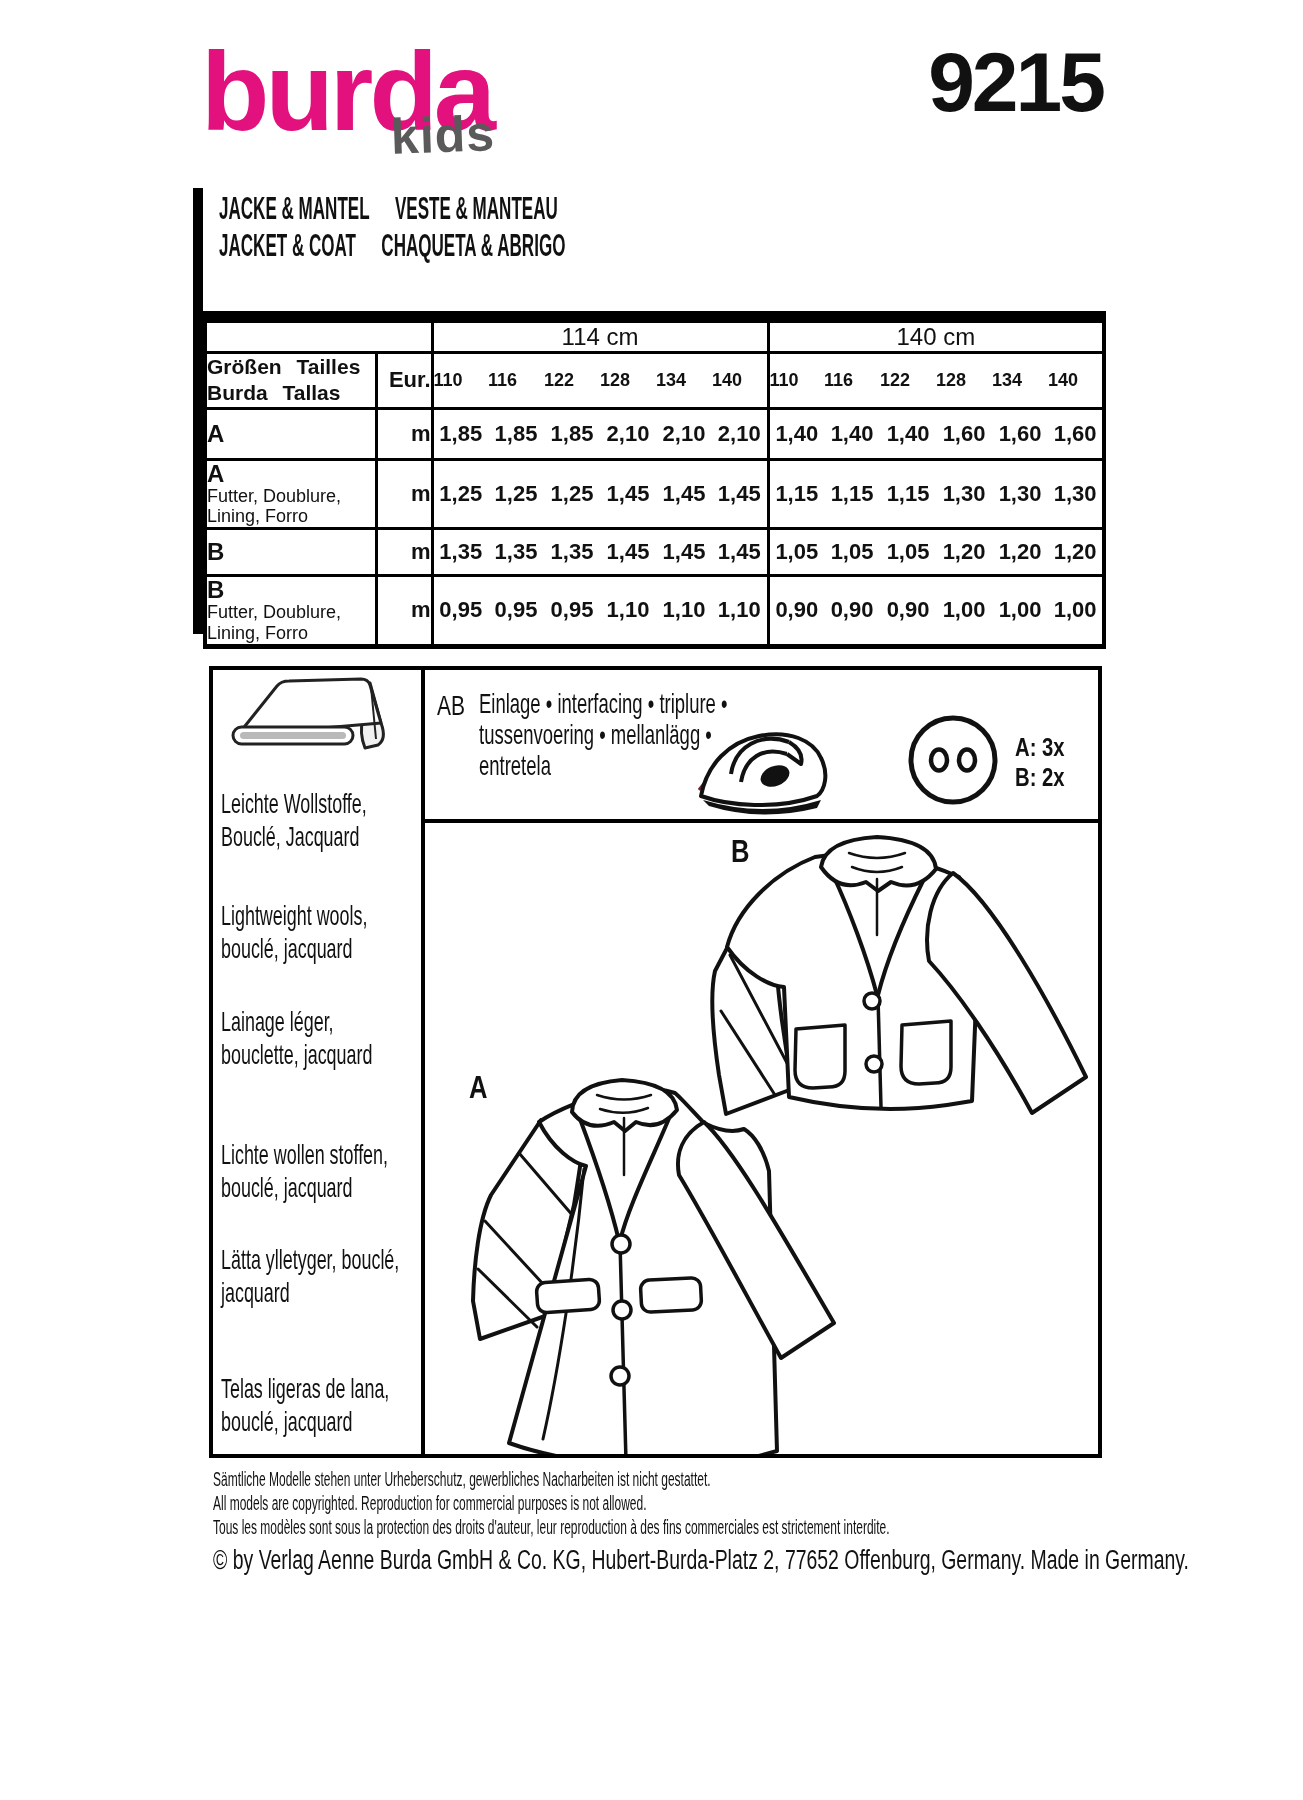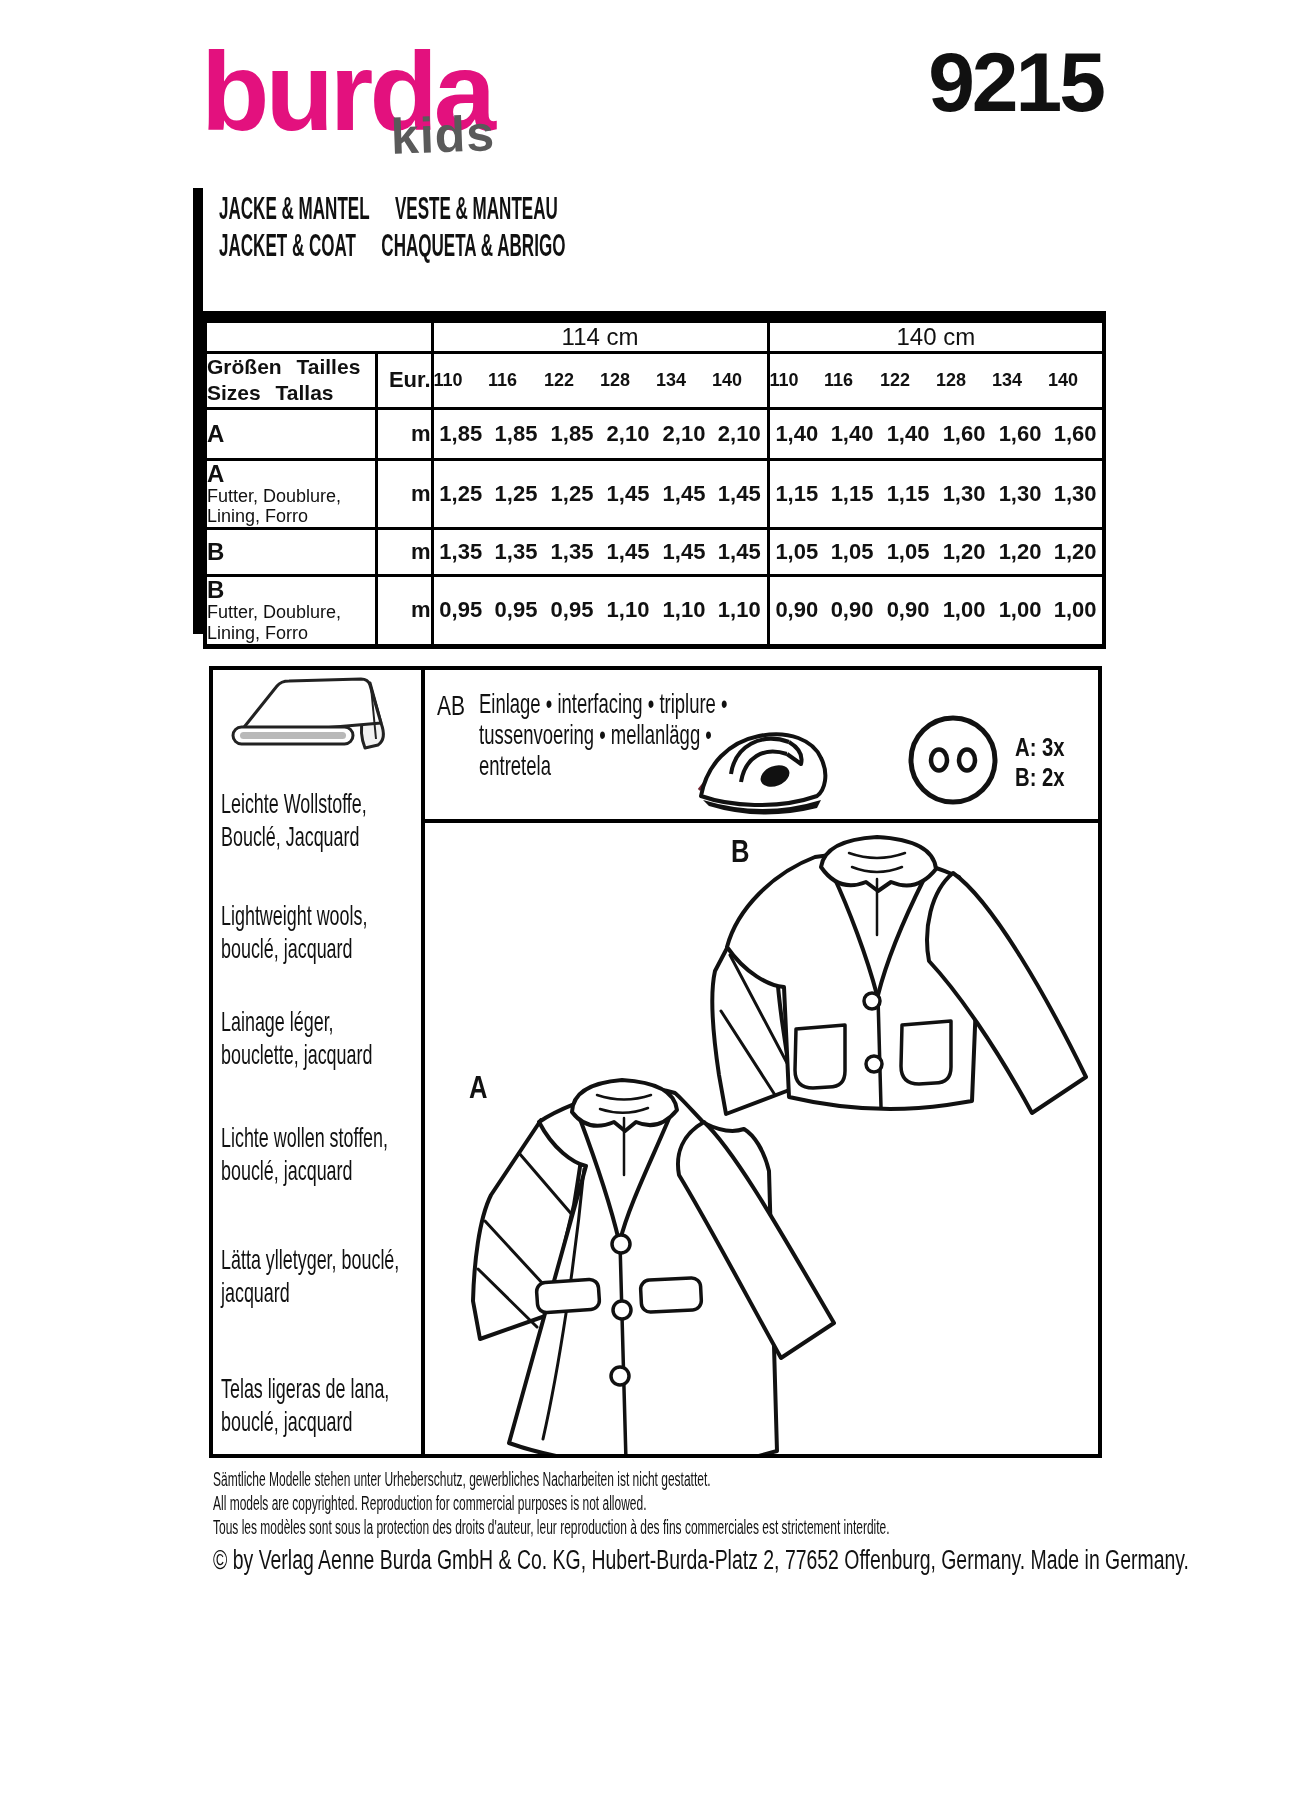--- a/index.html
+++ b/index.html
@@ -95,21 +95,21 @@
     </colgroup>
     <tbody>
         <tr>
       <td colspan="2"></td>
       <td colspan="6" class="cmhead bl">114 cm</td>
       <td colspan="6" class="cmhead bl">140 cm</td>
     </tr>
     <tr>
       <td class="sizehead">
         <div>Größen Tailles</div>
-        <div>Sizes Tallas</div>
+        <div>Burda Tallas</div>
       </td>
       <td class="eur bl">Eur.</td>
       <td class="sz bl">110</td>
       <td class="sz">116</td>
       <td class="sz">122</td>
       <td class="sz">128</td>
       <td class="sz">134</td>
       <td class="sz">140</td>
       <td class="sz bl">110</td>
       <td class="sz">116</td>
@@ -203,21 +203,21 @@
         <path d="M149 8 L160 48 Q166 64 157 70 L144 73 Q138 58 142 42 Z" fill="#f2f2f2"></path>
         <path d="M20 56 L56 11 Q60 6 68 6 L140 4 Q147 4 149 10 L160 48 L44 58 Z"></path>
         <rect x="12" y="52" width="120" height="17" rx="8.5"></rect>
         <rect x="19" y="57" width="106" height="7" rx="3.5" fill="#b9b9b9" stroke="none"></rect>
         <path d="M150 12 L155 64" fill="none" stroke-width="2"></path>
       </g>
     </svg>
     <div class="abs mat-item" style="top:117px"><span class="cond"><span>Leichte Wollstoffe,</span><br><span>Bouclé, Jacquard</span></span></div>
     <div class="abs mat-item" style="top:229px"><span class="cond"><span>Lightweight wools,</span><br><span>bouclé, jacquard</span></span></div>
     <div class="abs mat-item" style="top:335px"><span class="cond"><span>Lainage léger,</span><br><span>bouclette, jacquard</span></span></div>
-    <div class="abs mat-item" style="top:451px"><span class="cond"><span>Lichte wollen stoffen,</span><br><span>bouclé, jacquard</span></span></div>
+    <div class="abs mat-item" style="top:468px"><span class="cond"><span>Lichte wollen stoffen,</span><br><span>bouclé, jacquard</span></span></div>
     <div class="abs mat-item" style="top:573px"><span class="cond"><span>Lätta ylletyger, bouclé,</span><br><span>jacquard</span></span></div>
     <div class="abs mat-item" style="top:702px"><span class="cond"><span>Telas ligeras de lana,</span><br><span>bouclé, jacquard</span></span></div>
   </div>
 
   <div class="abs box interfacing-box">
     <div class="abs if-label"><span class="cond">AB</span></div>
     <div class="abs if-line" style="top:20px"><span class="cond">Einlage • interfacing • triplure •</span></div>
     <div class="abs if-line" style="top:51px"><span class="cond">tussenvoering • mellanlägg •</span></div>
     <div class="abs if-line" style="top:82px"><span class="cond">entretela</span></div>
     <svg class="abs" style="left:268px;top:42px;" width="150" height="110" viewBox="0 0 150 110">

